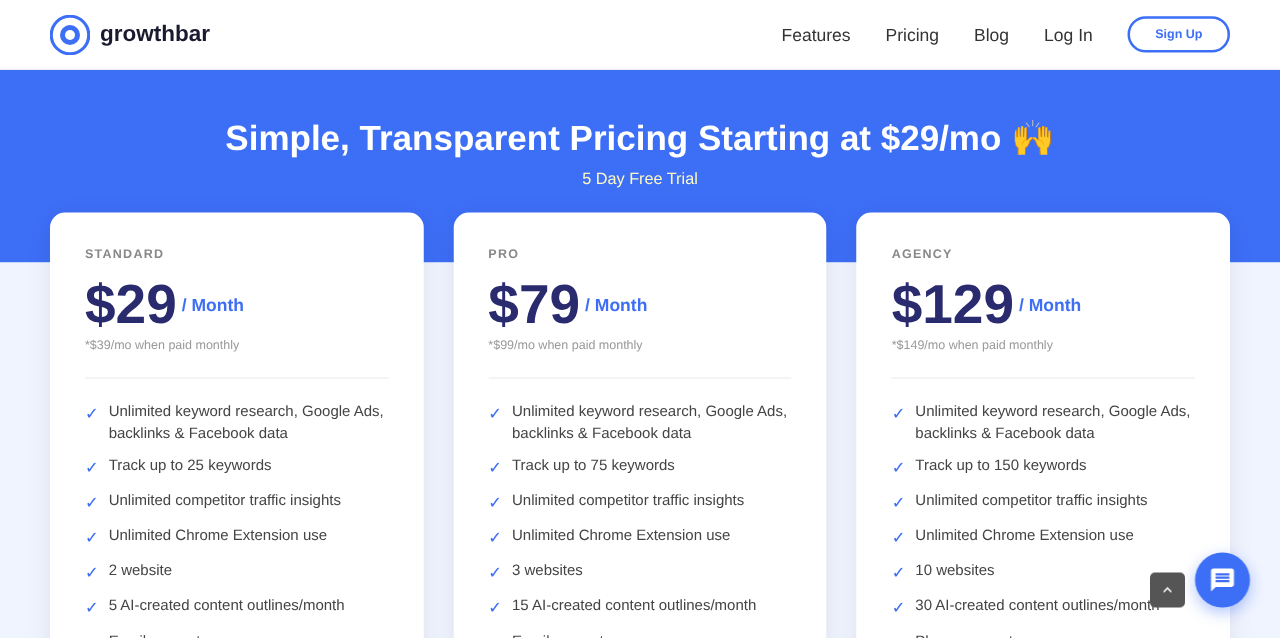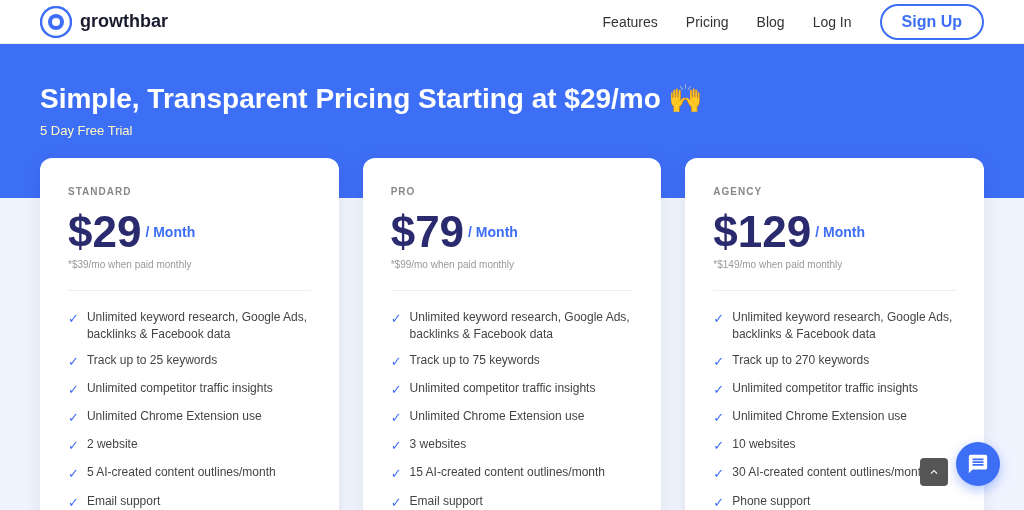--- a/index.html
+++ b/index.html
@@ -1,37 +1,38 @@
 <!DOCTYPE html>
 <html><head>
   <meta charset="utf-8">
   <style>
     * { box-sizing: border-box; margin: 0; padding: 0; }
     body { font-family: -apple-system, BlinkMacSystemFont, 'Segoe UI', sans-serif; background: #fff; overflow-x: hidden; }
 
     
     nav {
       display: flex; align-items: center; justify-content: space-between;
-      padding: 0 40px; height: 44px; background: #fff;
+      padding: 0 40px; height: 56px; background: #fff;
       border-bottom: 1px solid #eee; position: relative; z-index: 10;
     }
     .nav-logo { display: flex; align-items: center; gap: 8px; font-size: 18px; font-weight: 700; color: #1a1a2e; }
     .nav-logo-icon { width: 32px; height: 32px; }
     .nav-links { display: flex; align-items: center; gap: 28px; }
     .nav-links a { text-decoration: none; color: #333; font-size: 14px; font-weight: 400; }
     .nav-signup {
       border: 2px solid #3d6ef6; color: #3d6ef6; background: #fff;
-      padding: 7px 20px; border-radius: 20px; font-size: 16px; font-weight: 600;
+      padding: 7px 20px; border-radius: 20px; font-size: 10px; font-weight: 600;
       cursor: pointer;
     }
 
     
     .hero {
       background: #3d6ef6;
       padding: 38px 40px 60px;
+      text-align: center;
     }
     .hero h1 { color: #fff; font-size: 28px; font-weight: 800; margin-bottom: 8px; }
     .hero p { color: #fef9c3; font-size: 13px; font-weight: 500; }
 
     
     .pricing-section {
       background: #f0f4ff;
       padding: 0 40px 40px;
       min-height: 350px;
     }
@@ -202,21 +203,21 @@
     </div>
     <div class="card-monthly-note">*$149/mo when paid monthly</div>
     <hr class="card-divider">
     <ul class="card-features">
       <li>
       <span class="check-icon">✓</span>
       <span>Unlimited keyword research, Google Ads, backlinks &amp; Facebook data</span>
     </li>
           <li>
       <span class="check-icon">✓</span>
-      <span>Track up to 270 keywords</span>
+      <span>Track up to 150 keywords</span>
     </li>
           <li>
       <span class="check-icon">✓</span>
       <span>Unlimited competitor traffic insights</span>
     </li>
           <li>
       <span class="check-icon">✓</span>
       <span>Unlimited Chrome Extension use</span>
     </li>
           <li>

